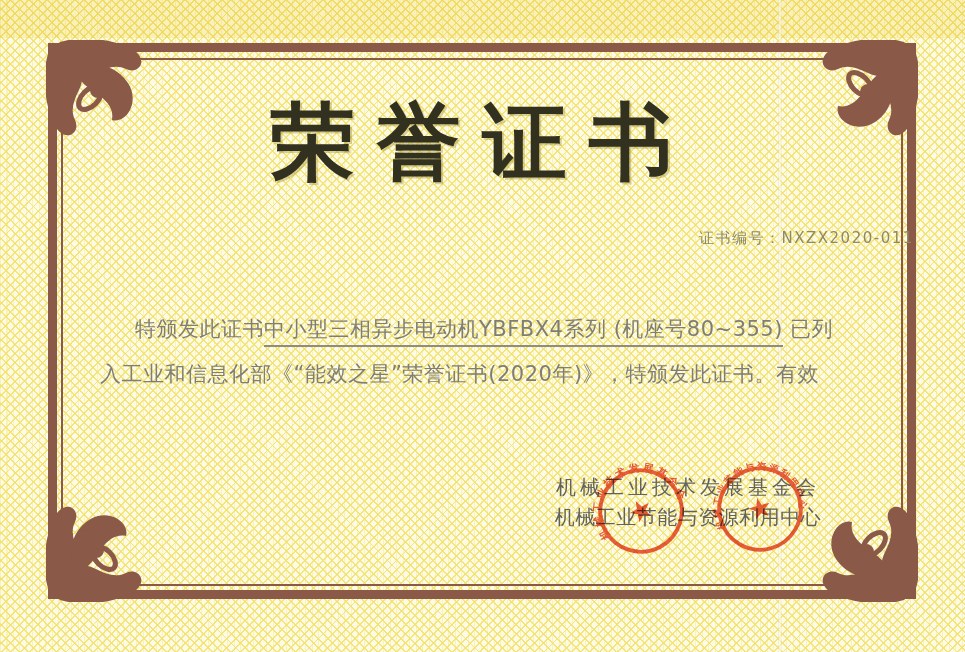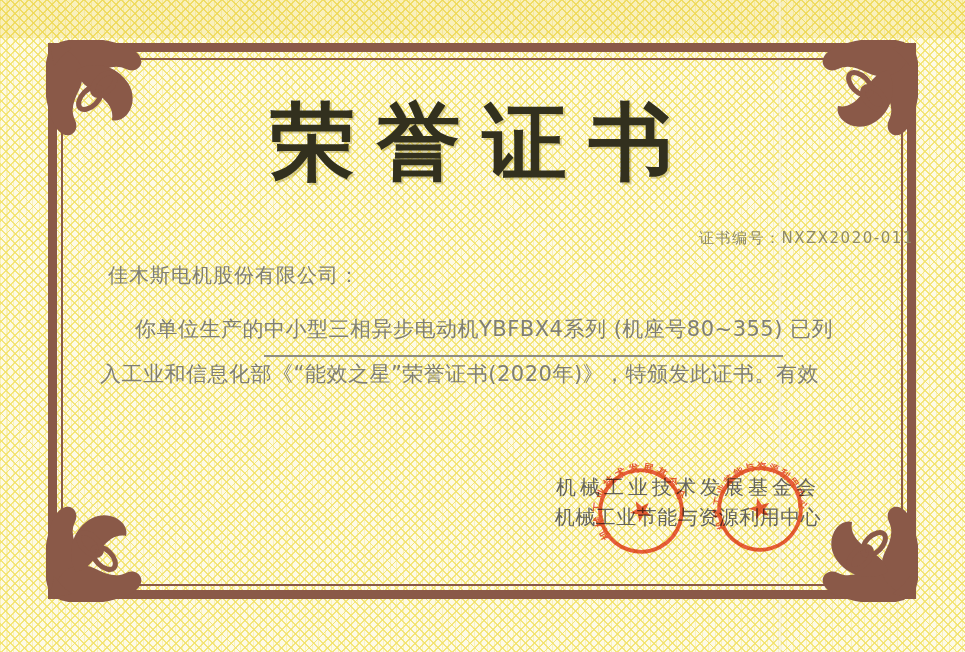--- a/index.html
+++ b/index.html
@@ -32,21 +32,21 @@
     font-family:"DejaVu Serif","Liberation Serif",serif;font-weight:bold;
     font-size:84px;line-height:1.15;letter-spacing:22px;color:#32301e;
     text-shadow:2px 2px 0 rgba(150,130,30,.35);}
   .cert-no{position:absolute;left:699px;top:213px;font-size:15px;
     color:#8e8a68;letter-spacing:1.5px;white-space:nowrap;margin-top:16px;}
   .recipient{position:absolute;left:108px;top:262px;font-size:20px;
     color:#7e7e76;letter-spacing:1px;}
   .body-text{position:absolute;left:100px;top:307px;width:762px;
     font-size:21px;line-height:45px;color:#7e7e76;letter-spacing:.5px;}
   .body-line1{text-indent:35px;white-space:nowrap;}
-  .u{border-bottom:2px solid #8d8d83;padding-bottom:14px;}
+  .u{border-bottom:2px solid #8d8d83;padding-bottom:4px;}
   .issuer{position:absolute;left:538px;top:472px;width:300px;text-align:center;
     color:#63635c;}
   .issuer .org1{font-size:20px;line-height:30px;letter-spacing:4px;white-space:nowrap;}
   .issuer .org2{font-size:20px;line-height:30px;letter-spacing:.5px;white-space:nowrap;}
   .issuer .date{font-size:20px;line-height:30px;letter-spacing:7px;white-space:nowrap;}
   
   .seal{position:absolute;width:104px;height:104px;mix-blend-mode:multiply;opacity:.88;}
   .seal svg{display:block;width:104px;height:104px;}
   .seal.left{left:589px;top:459px;transform:rotate(-28deg);}
   .seal.right{left:708px;top:457px;transform:rotate(-15deg);}
@@ -117,24 +117,23 @@
     </g>
   </svg>
     </div>
 
   <div class="title">荣誉证书</div>
 
   <div class="cert-no">
     <span>证书编号：</span><span>NXZX2020-011</span>
   </div>
 
-  <div class="recipient">佳木斯电机股份有限公司：</div>
 
   <div class="body-text">
-    <div class="body-line1"><span>你单位生产的</span><span class="u">中小型三相异步电动机YBFBX4系列 (机座号80~355)</span><span> 已列</span></div>
+    <div class="body-line1"><span>特颁发此证书</span><span class="u">中小型三相异步电动机YBFBX4系列 (机座号80~355)</span><span> 已列</span></div>
     <div>入工业和信息化部《“能效之星”荣誉证书(2020年)》，特颁发此证书。有效</div>
   </div>
 
   <div class="issuer">
     <div class="org1">机械工业技术发展基金会</div>
     <div class="org2">机械工业节能与资源利用中心</div>
   </div>
 
   <div class="seal left">
     <svg viewBox="0 0 120 120" xmlns="http://www.w3.org/2000/svg">

